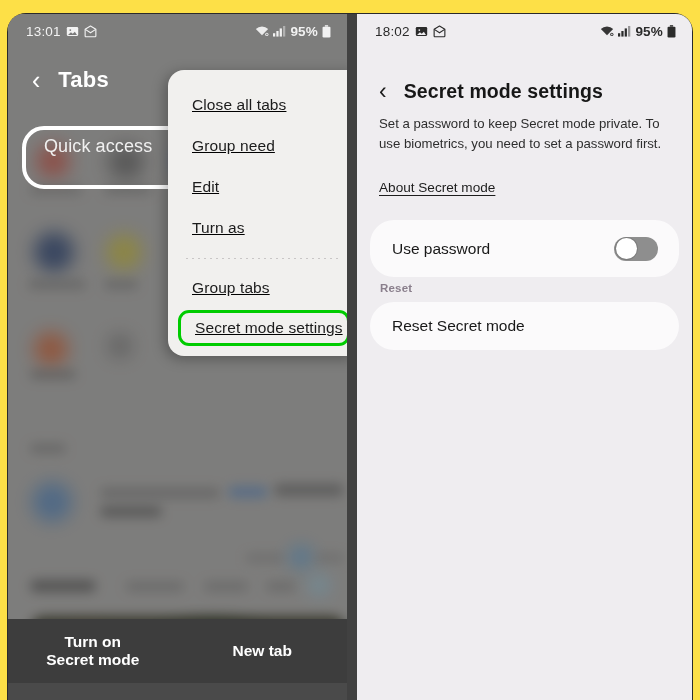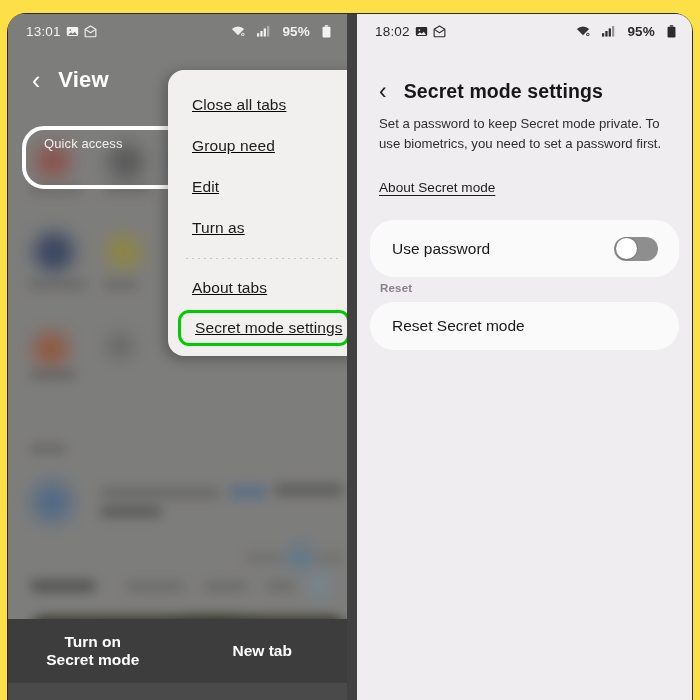--- a/index.html
+++ b/index.html
@@ -46,21 +46,21 @@
 
   .scrim{ position:absolute; inset:0; background:rgba(60,60,60,.46); }
 
   .status-bar{
     position:absolute; top:0; left:0; right:0; height:34px;
     display:flex; align-items:center; justify-content:space-between;
     padding:0 16px 0 18px;
     font-size:13.5px; letter-spacing:.2px;
   }
   .status-left{ display:flex; align-items:center; gap:5px; }
-  .status-right{ display:flex; align-items:center; gap:12px; }
+  .status-right{ display:flex; align-items:center; gap:4px; }
   .panel-left .status-bar{ color:#f2f2f2; }
   .panel-right .status-bar{ color:#2b2b2b; }
   .st-ico{ display:inline-flex; align-items:center; }
 
   .lp-header{
     position:absolute; top:46px; left:0; right:0; height:40px;
     display:flex; align-items:center; gap:18px; padding-left:24px;
     color:#ffffff;
   }
   .lp-title{ font-size:22px; font-weight:700; letter-spacing:.2px; }
@@ -69,21 +69,21 @@
   
   .qa-highlight{
     position:absolute;
     left:14px; top:112px; width:196px; height:63px;
     border:4px solid #ffffff;
     border-radius:22px;
     box-sizing:border-box;
   }
   .qa-label{
     position:absolute; left:36px; top:122px;
-    color:#f0f0f0; font-size:13px; font-weight:400;
+    color:#f0f0f0; font-size:18px; font-weight:400;
     letter-spacing:.1px;
   }
 
   
   .lp-bottom{
     position:absolute; left:0; right:0; bottom:31px; height:64px;
     background:#3d3d3d;
     display:flex; align-items:center;
   }
   .lp-bottom-fill{
@@ -277,42 +277,42 @@
           <svg width="9" height="13" viewBox="0 0 10 14">
               <rect x="3.2" y="0" width="3.6" height="1.6" fill="currentColor"></rect>
               <rect x="0.6" y="1.6" width="8.8" height="12" rx="1.3" fill="currentColor"></rect>
             </svg>
         </span>
       </div>
     </div>
 
     <div class="lp-header">
       <span class="chev-back">‹</span>
-      <span class="lp-title">View</span>
+      <span class="lp-title">Tabs</span>
     </div>
 
     <div class="qa-highlight"></div>
     <div class="qa-label">Quick access</div>
 
     <div class="lp-bottom-fill"></div>
     <div class="lp-bottom">
       <div class="lp-btn">
         <div>Turn on</div>
         <div>Secret mode</div>
       </div>
       <div class="lp-btn">New tab</div>
     </div>
 
     <div class="menu">
       <div class="menu-item">Close all tabs</div>
       <div class="menu-item">Group need</div>
       <div class="menu-item">Edit</div>
       <div class="menu-item">Turn as</div>
       <div class="menu-divider"></div>
-      <div class="menu-item">About tabs</div>
+      <div class="menu-item">Group tabs</div>
       <div class="menu-item highlighted">Secret mode settings</div>
     </div>
 
   </div>
 
   <div class="panel-right">
 
     <div class="status-bar">
       <div class="status-left">
         <span>18:02</span>

